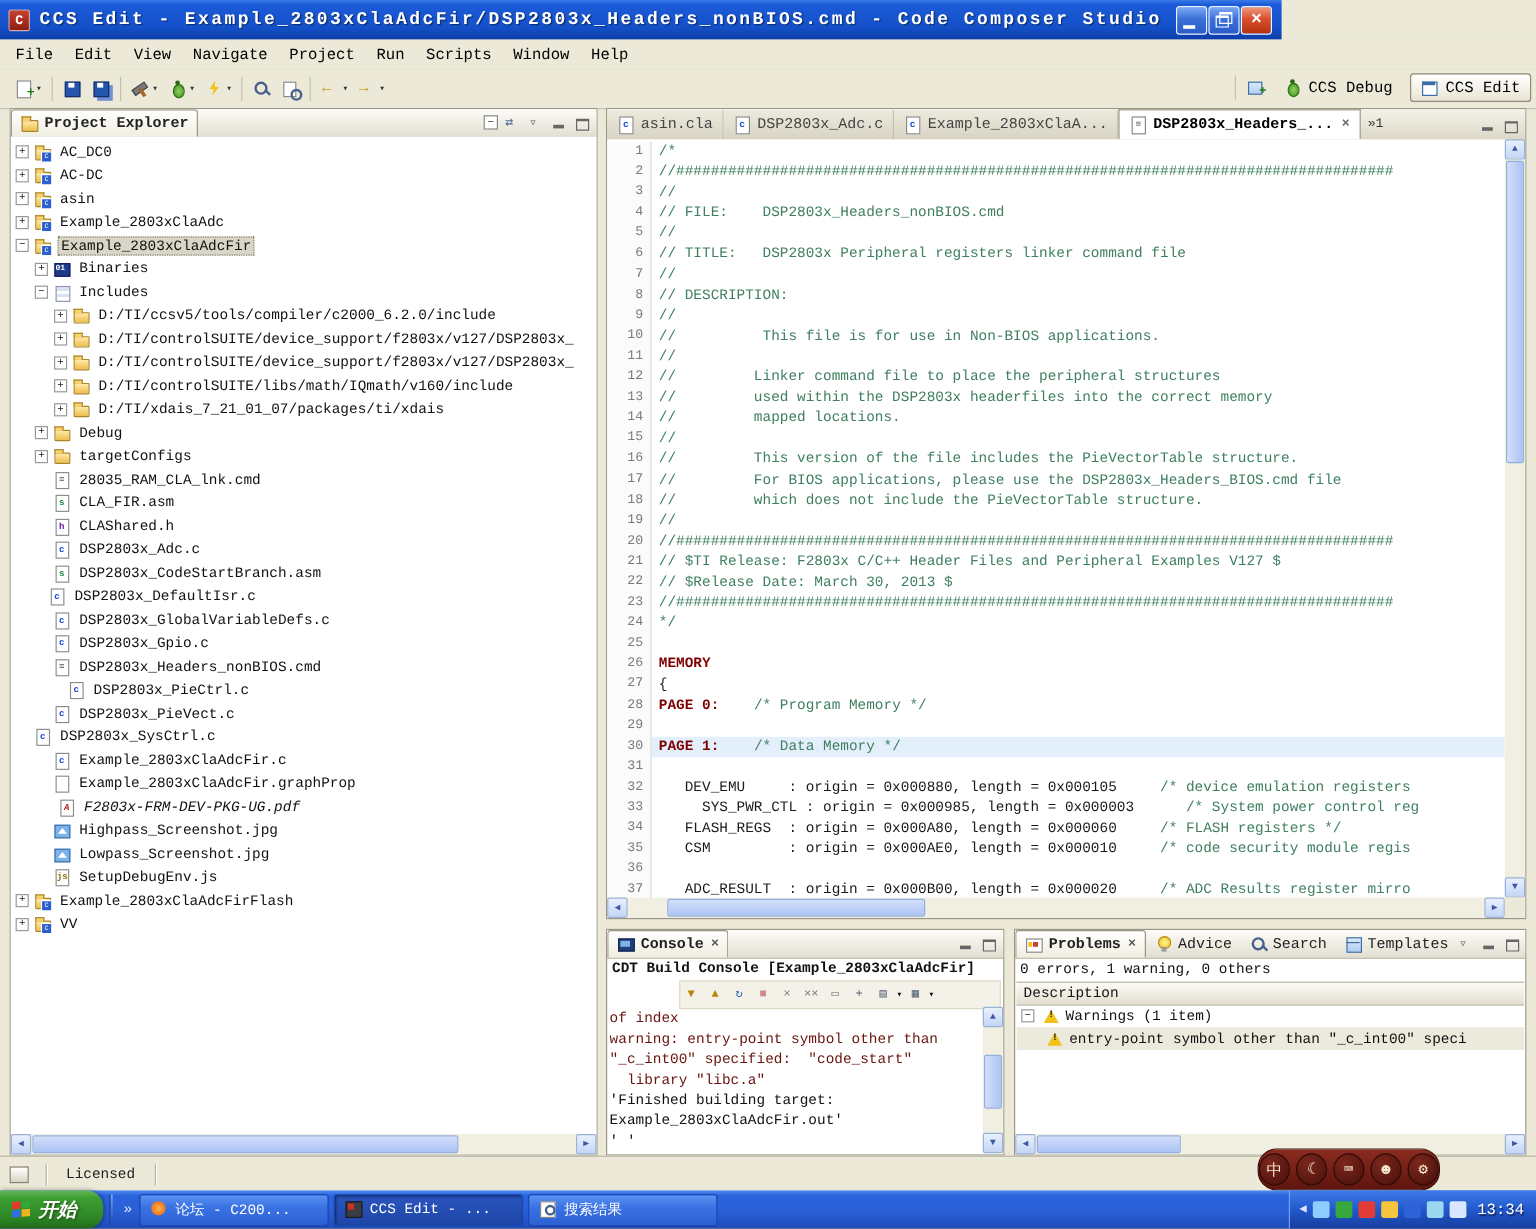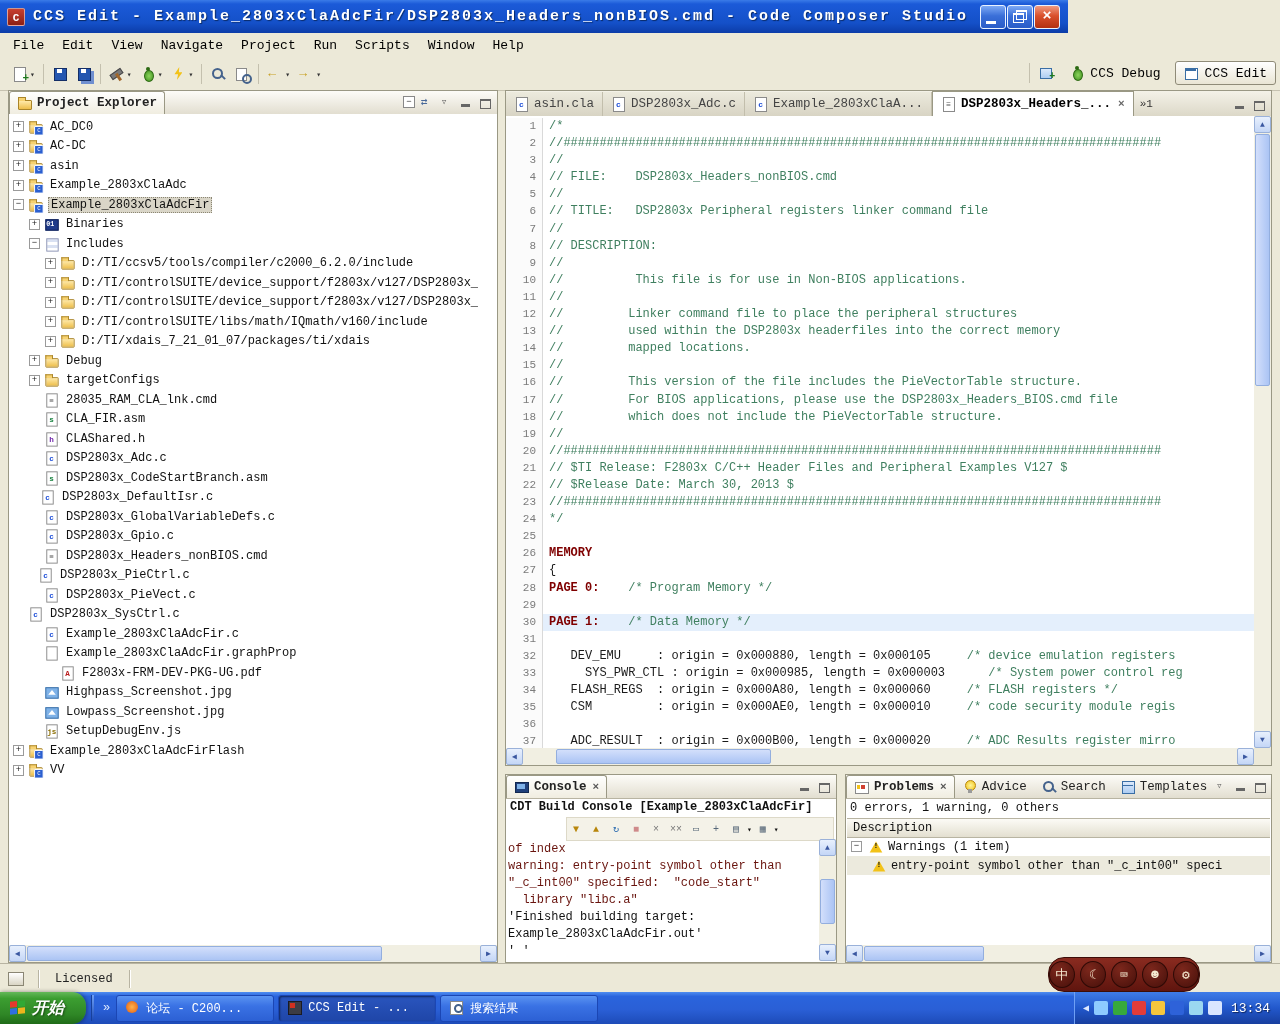--- a/index.html
+++ b/index.html
@@ -402,21 +402,21 @@
         <div class="trow" style="padding-left: 20px;">
           <span class="twsp"></span>
           <span class="ic ic-cfile pg" data-b="c" style="--bc: #1d4ed8;"></span>
           <span class="tlabel">DSP2803x_Gpio.c</span>
         </div>
         <div class="trow" style="padding-left: 20px;">
           <span class="twsp"></span>
           <span class="ic ic-cmdfile pg" data-b="≡" style="--bc: #555555;"></span>
           <span class="tlabel">DSP2803x_Headers_nonBIOS.cmd</span>
         </div>
-        <div class="trow" style="padding-left: 14px;">
+        <div class="trow" style="padding-left: 32px;">
           <span class="twsp"></span>
           <span class="ic ic-cfile pg" data-b="c" style="--bc: #1d4ed8;"></span>
           <span class="tlabel">DSP2803x_PieCtrl.c</span>
         </div>
         <div class="trow" style="padding-left: 20px;">
           <span class="twsp"></span>
           <span class="ic ic-cfile pg" data-b="c" style="--bc: #1d4ed8;"></span>
           <span class="tlabel">DSP2803x_PieVect.c</span>
         </div>
         <div class="trow" style="padding-left: 4px;">
@@ -427,21 +427,21 @@
         <div class="trow" style="padding-left: 20px;">
           <span class="twsp"></span>
           <span class="ic ic-cfile pg" data-b="c" style="--bc: #1d4ed8;"></span>
           <span class="tlabel">Example_2803xClaAdcFir.c</span>
         </div>
         <div class="trow" style="padding-left: 20px;">
           <span class="twsp"></span>
           <span class="ic ic-file pg" data-b=""></span>
           <span class="tlabel">Example_2803xClaAdcFir.graphProp</span>
         </div>
-        <div class="trow" style="padding-left: 36px;">
+        <div class="trow" style="padding-left: 24px; font-style: italic;">
           <span class="twsp"></span>
           <span class="ic ic-pdffile pg" data-b="A" style="--bc: #b91c1c;"></span>
           <span class="tlabel">F2803x-FRM-DEV-PKG-UG.pdf</span>
         </div>
         <div class="trow" style="padding-left: 20px;">
           <span class="twsp"></span>
           <span class="ic ic-imgfile"></span>
           <span class="tlabel">Highpass_Screenshot.jpg</span>
         </div>
         <div class="trow" style="padding-left: 20px;">

